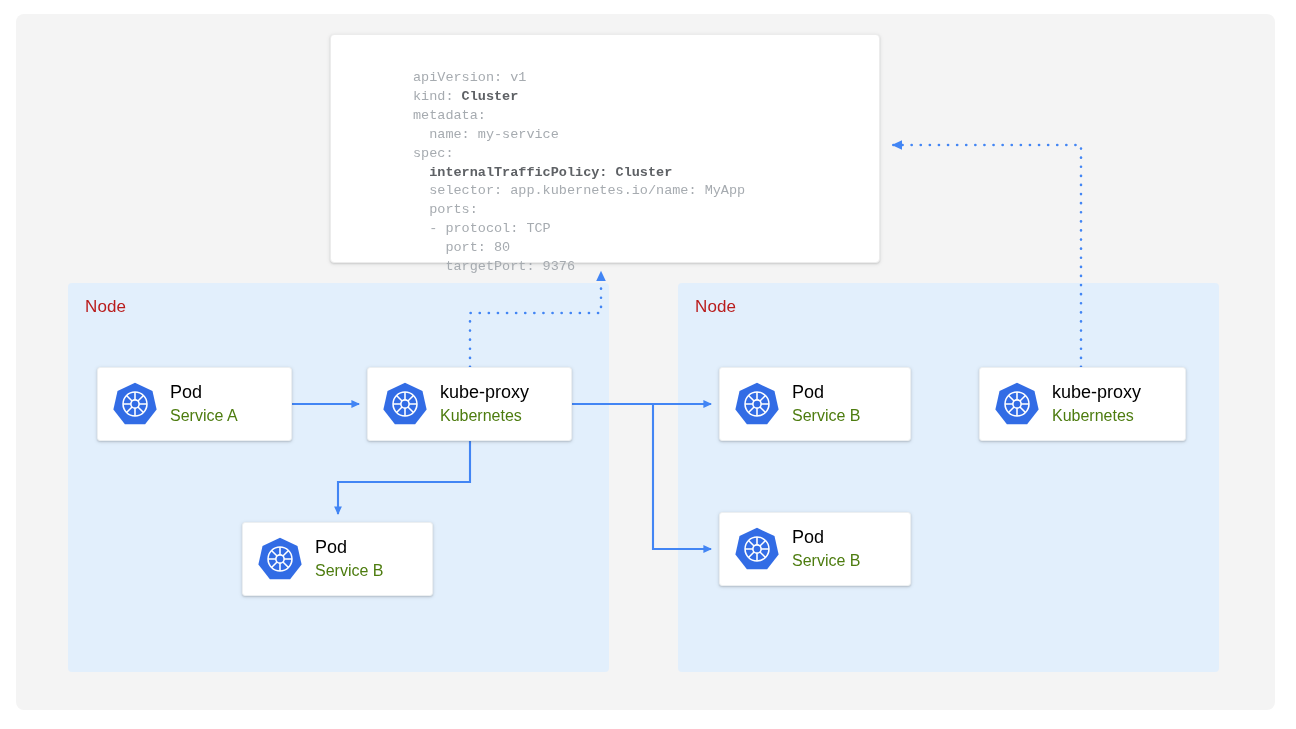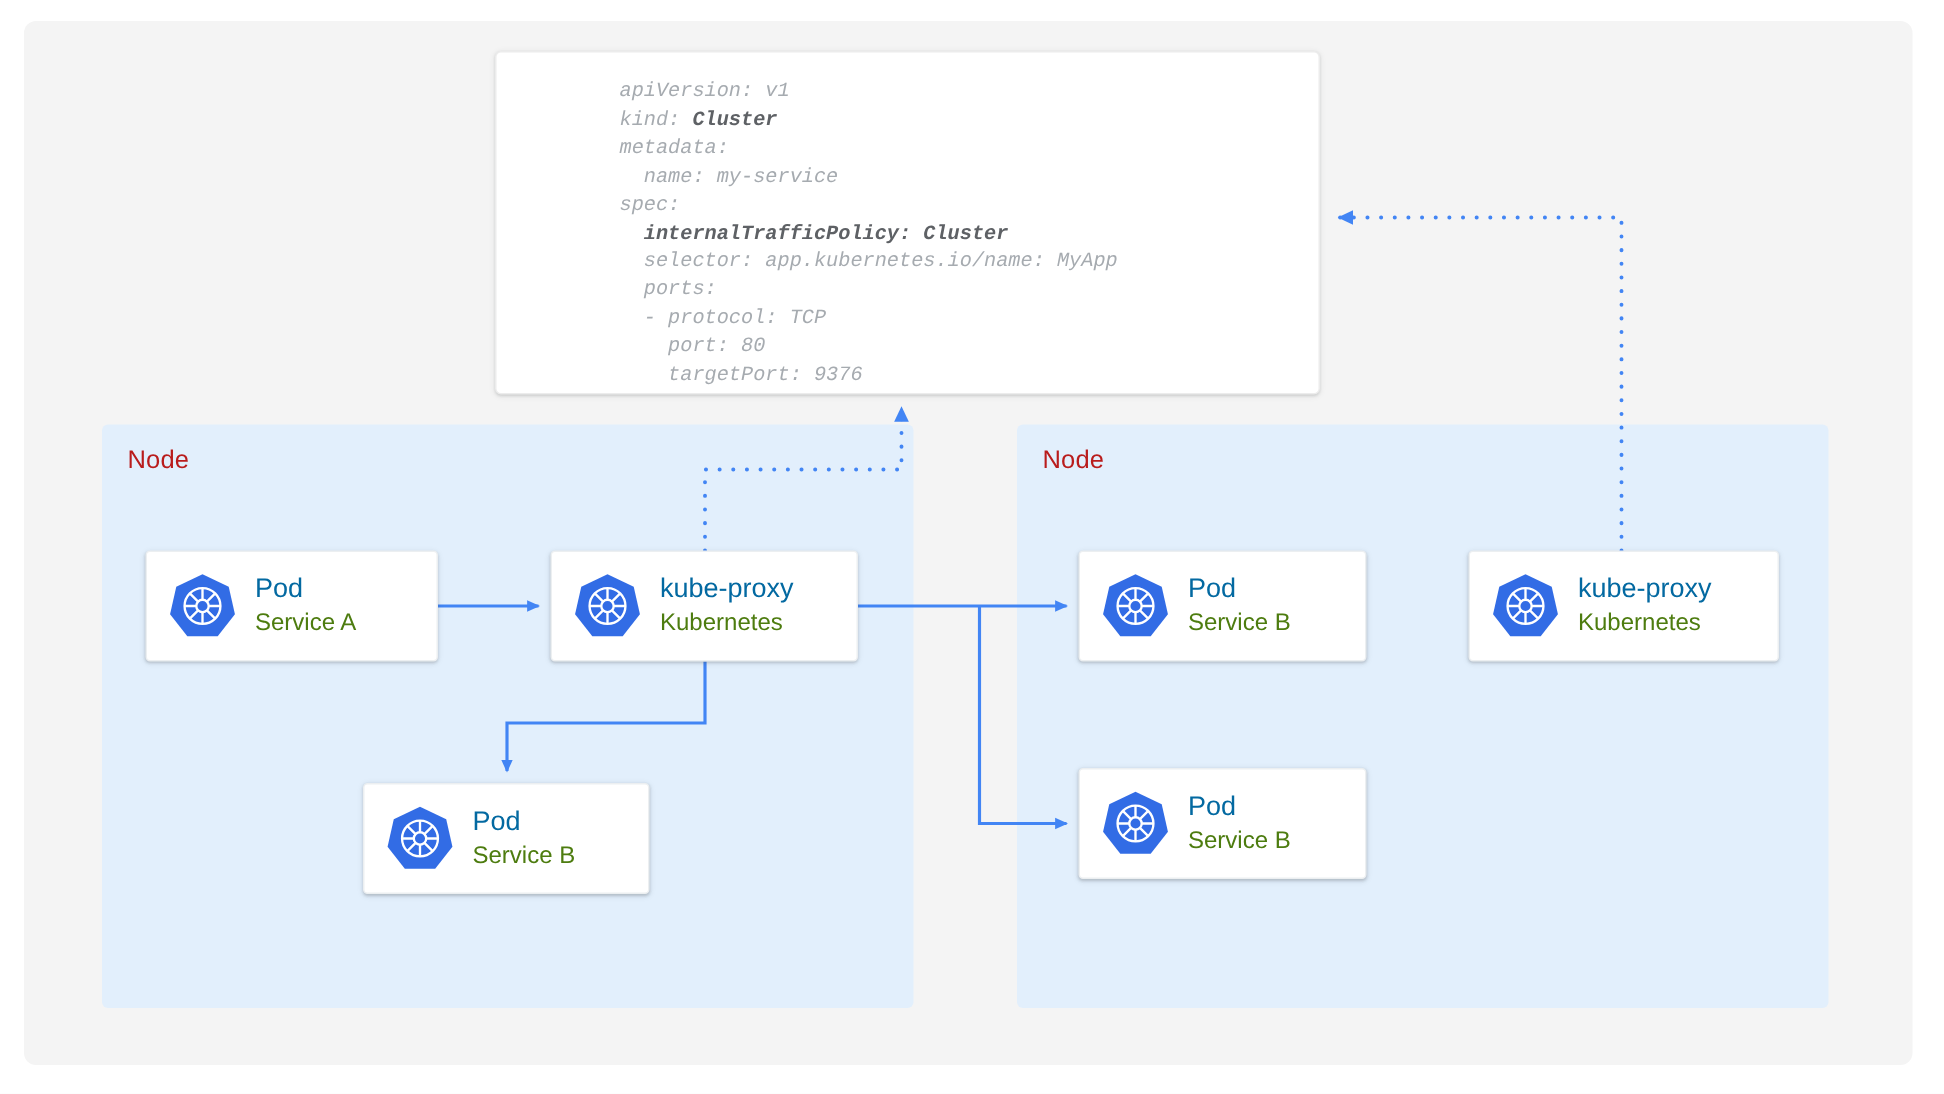--- a/index.html
+++ b/index.html
@@ -57,21 +57,21 @@
     display: block;
   }
   .card-text {
     display: flex;
     flex-direction: column;
     justify-content: center;
     line-height: 1.22;
   }
   .card-title {
     font-size: 18px;
-    color: #0369a1;
+    color: #000000;
     white-space: nowrap;
   }
   .card-sub {
     font-size: 16px;
     color: #4d7c0f;
     white-space: nowrap;
     margin-top: 2px;
   }
   
   #yaml-box {
@@ -82,24 +82,23 @@
     height: 229px;
     background: #ffffff;
     border: 1px solid #ececec;
     border-radius: 4px;
     box-shadow: 0 1px 2px rgba(60,64,67,0.18), 0 1px 5px rgba(60,64,67,0.08);
     box-sizing: border-box;
   }
   #yaml-code {
     position: absolute;
     left: 82px;
-    top: 18px;
+    top: 34px;
     margin: 0;
     font-family: "Liberation Mono", "DejaVu Sans Mono", monospace;
-    font-style: italic;
     font-size: 13.5px;
     line-height: 18.9px;
     color: #a6abb0;
     white-space: pre;
   }
   #yaml-code .b {
     font-weight: bold;
     color: #5e6165;
   }
   

